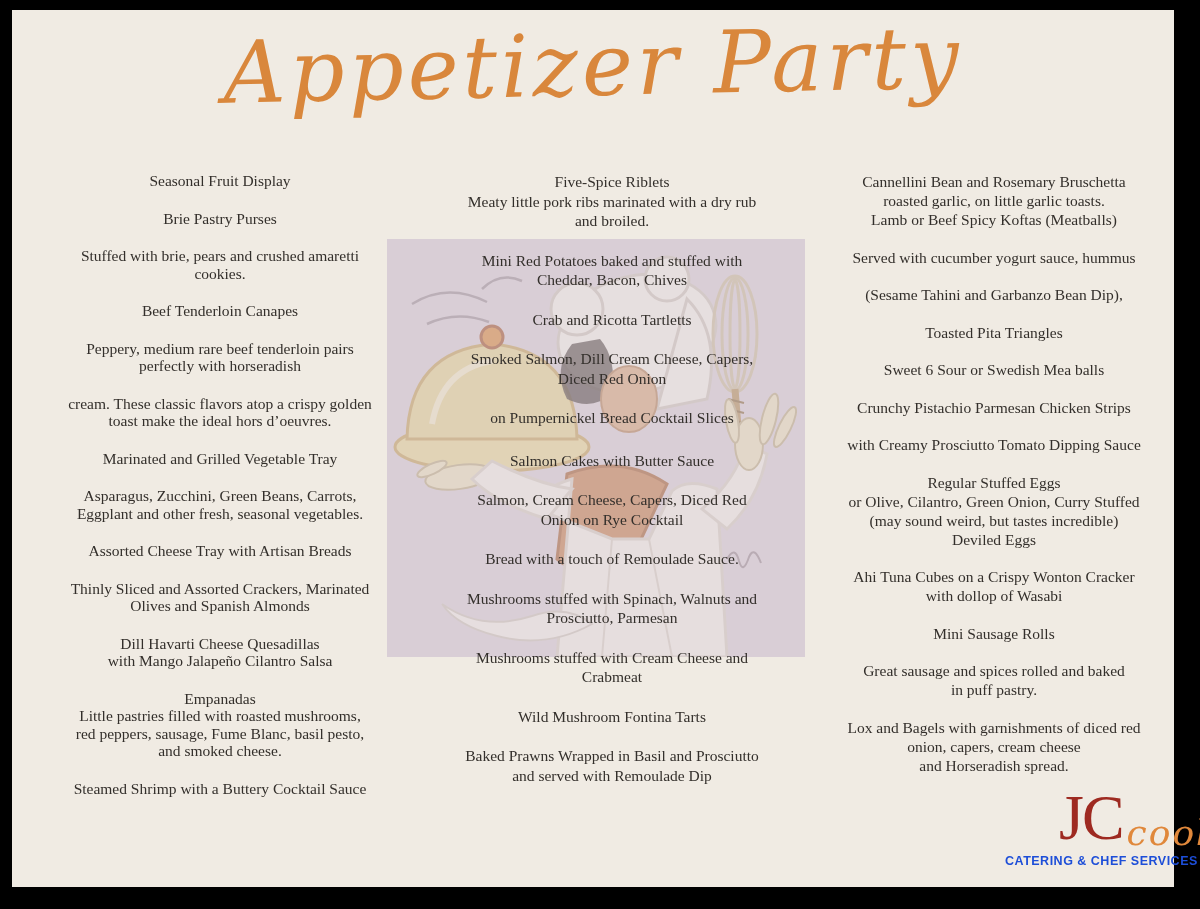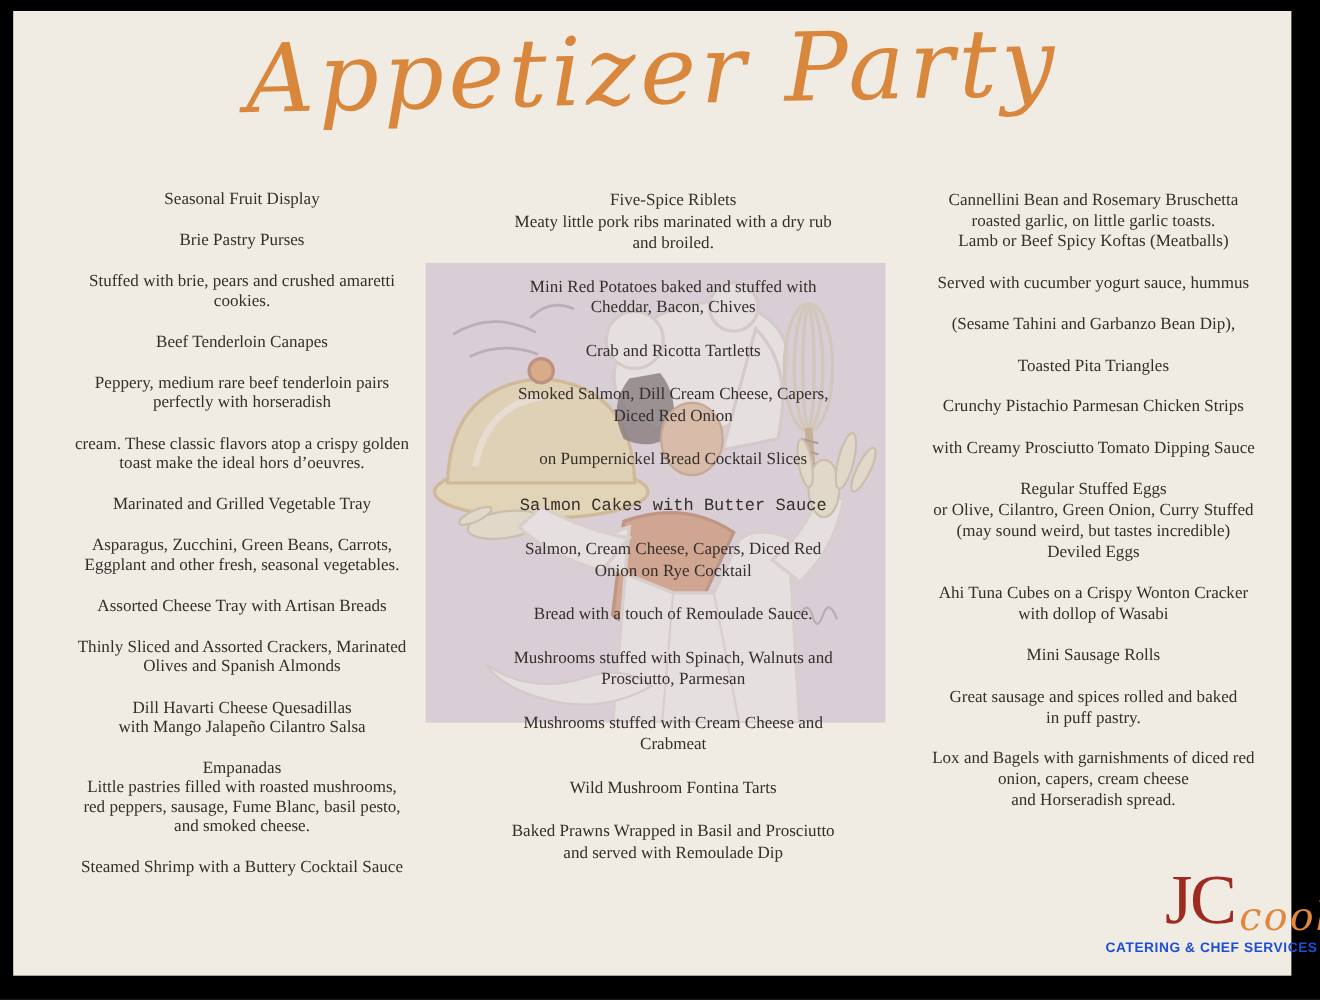--- a/index.html
+++ b/index.html
@@ -180,21 +180,21 @@
       <p class="menu-item">
         <span class="line">Crab and Ricotta Tartletts</span>
       </p>
       <p class="menu-item">
         <span class="line">Smoked Salmon, Dill Cream Cheese, Capers,</span>
         <span class="line">Diced Red Onion</span>
       </p>
       <p class="menu-item">
         <span class="line">on Pumpernickel Bread Cocktail Slices</span>
       </p>
-      <p class="menu-item" style="margin-top: 23px; font-family: Liberation Mono, monospace;">
+      <p class="menu-item" style="margin-top: 23px;">
         <span class="line">Salmon Cakes with Butter Sauce</span>
       </p>
       <p class="menu-item">
         <span class="line">Salmon, Cream Cheese, Capers, Diced Red</span>
         <span class="line">Onion on Rye Cocktail</span>
       </p>
       <p class="menu-item">
         <span class="line">Bread with a touch of Remoulade Sauce.</span>
       </p>
       <p class="menu-item">
@@ -220,20 +220,23 @@
         <span class="line">Lamb or Beef Spicy Koftas (Meatballs)</span>
       </p>
       <p class="menu-item">
         <span class="line">Served with cucumber yogurt sauce, hummus</span>
       </p>
       <p class="menu-item">
         <span class="line">(Sesame Tahini and Garbanzo Bean Dip),</span>
       </p>
       <p class="menu-item">
         <span class="line">Toasted Pita Triangles</span>
+      </p>
+      <p class="menu-item">
+        <span class="line">Sweet 6 Sour or Swedish Mea balls</span>
       </p>
       <p class="menu-item">
         <span class="line">Crunchy Pistachio Parmesan Chicken Strips</span>
       </p>
       <p class="menu-item">
         <span class="line">with Creamy Prosciutto Tomato Dipping Sauce</span>
       </p>
       <p class="menu-item">
         <span class="line">Regular Stuffed Eggs</span>
         <span class="line">or Olive, Cilantro, Green Onion, Curry Stuffed</span>

